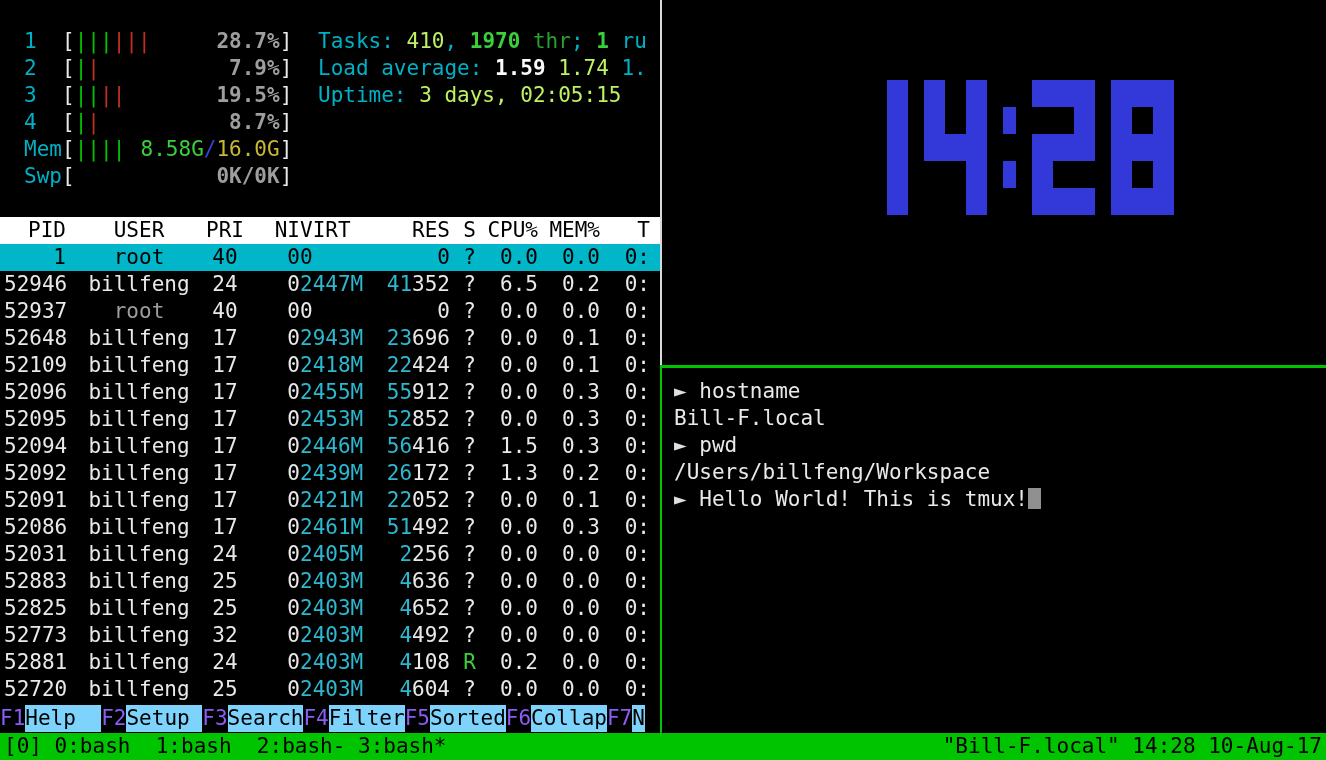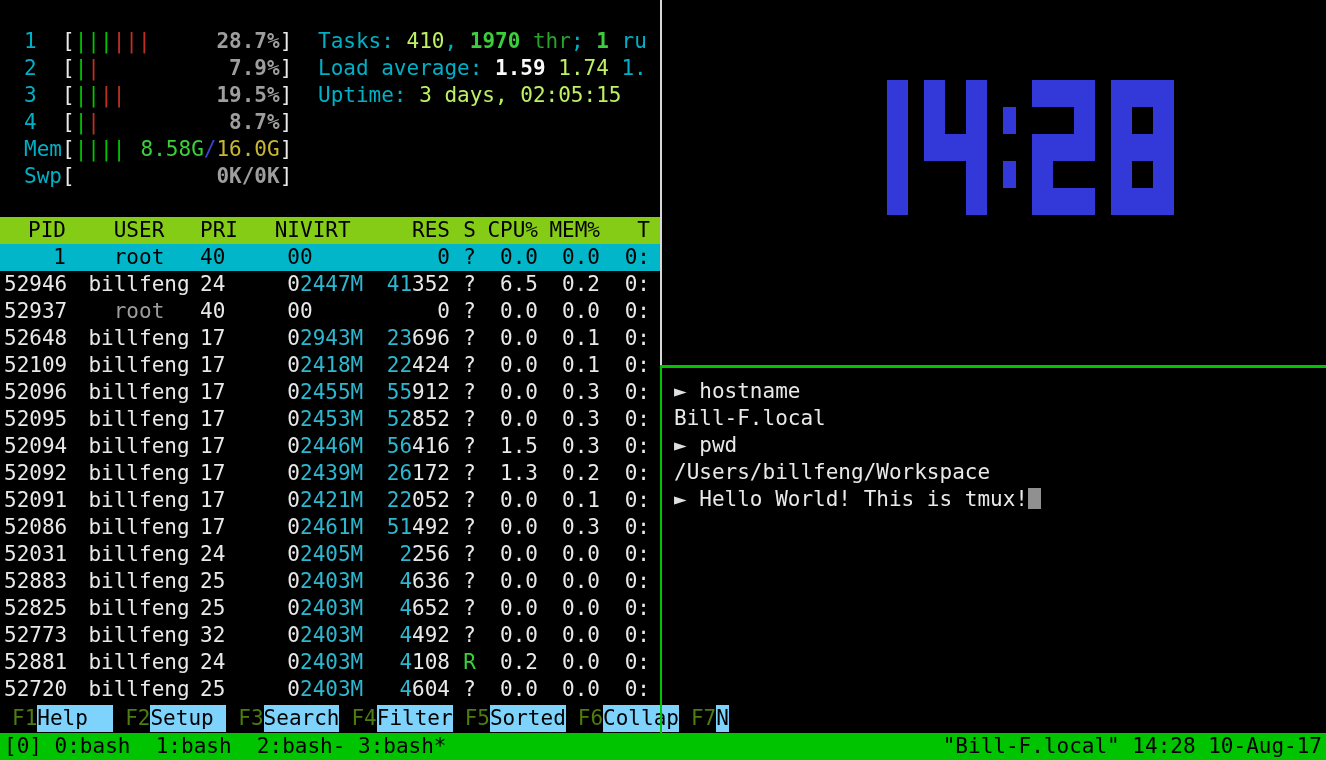--- a/index.html
+++ b/index.html
@@ -28,36 +28,36 @@
   .meters{position:absolute;left:24px;top:28px;}
   .meter-row{display:flex;height:27px;}
   .meter-label{display:inline-block;width:38px;}
   .meter-inner{display:flex;width:205px;}
   .meter-text{margin-left:auto;}
   .info{position:absolute;left:318px;top:28px;}
   .info-line{height:27px;white-space:pre;}
 
   .ptable{position:absolute;left:0;top:217px;width:660px;}
   .prow{display:flex;height:27px;padding-left:4px;box-sizing:border-box;}
-  .thead{background:#84cc16;color:#000;}
+  .thead{background:#ffffff;color:#000;}
   .sel{background:#00b6c8;}
   .sel span{color:#000 !important;font-weight:normal !important;}
   .col-pid{width:62px;text-align:right}
   .col-user{width:122px;text-align:center;padding-left:12px}
-  .col-pri{width:50px;text-align:left}
+  .col-pri{width:50px;text-align:center}
   .col-ni{width:50px;text-align:right}
   .col-virt{width:75px;}
   .col-res{width:75px;text-align:right}
   .col-s{width:26px;text-align:right}
   .col-cpu{width:62px;text-align:right}
   .col-mem{width:62px;text-align:right}
   .col-time{width:50px;text-align:right}
 
   .fnbar{position:absolute;left:0;top:705px;height:27px;display:flex;}
-  .fk-key{color:#4d7c0f;padding-left:12px;}
+  .fk-key{color:#8b5cf6;}
   .fk-label{background:#7dd3fc;color:#000;}
 
   
   .vb-top{position:absolute;left:660px;top:0;width:2px;height:365px;background:#d8d8d8;}
   .vb-bot{position:absolute;left:660px;top:365px;width:2px;height:368px;background:#00c400;}
   .hb{position:absolute;left:662px;top:365px;width:664px;height:3px;background:#00c400;}
 
   
   .clock-pane{position:absolute;left:662px;top:0;width:664px;height:365px;}
   .clock{position:absolute;left:183px;top:80px;display:flex;align-items:flex-start;}

